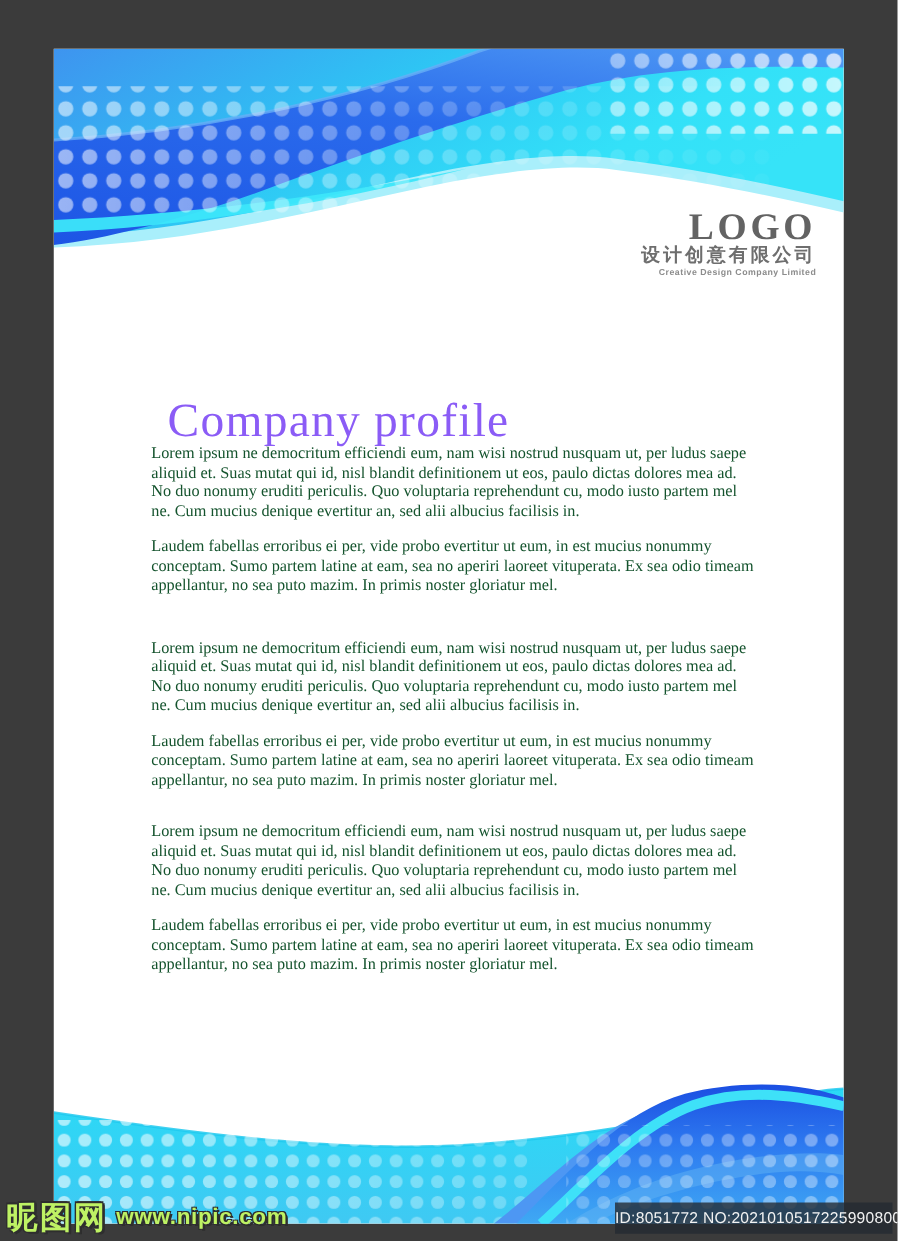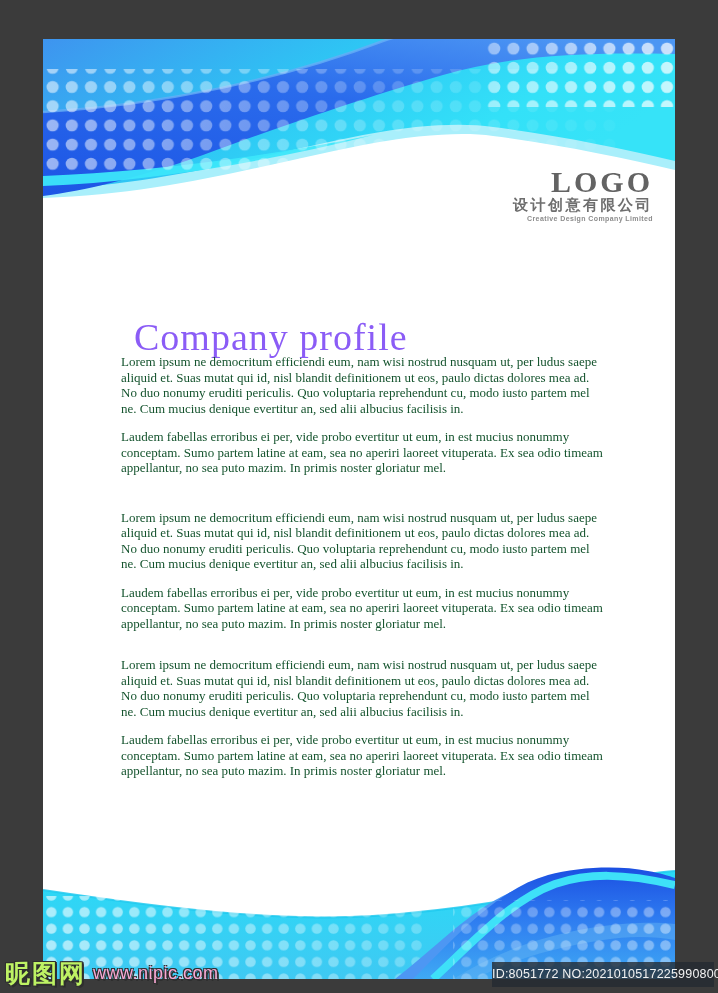--- a/index.html
+++ b/index.html
@@ -43,22 +43,22 @@
   .wm-left{
     position:absolute;left:5px;top:957px;z-index:5;
     display:flex;align-items:center;gap:7px;white-space:nowrap;
   }
   .wm-logo{
     font-family:"Liberation Sans", sans-serif;font-weight:bold;font-size:25px;
     color:#bef264;letter-spacing:2px;
     text-shadow:2px 2px 0 #2e2e2e,-1px -1px 0 #2e2e2e,1px -1px 0 #2e2e2e,-1px 1px 0 #2e2e2e,2px 0 0 #2e2e2e;
   }
   .wm-url{
-    font-family:"Liberation Sans", sans-serif;font-weight:normal;font-size:18px;
-    color:#f9a8d4;letter-spacing:0.5px;
+    font-family:"Liberation Sans", sans-serif;font-weight:bold;font-size:18px;
+    color:#bef264;letter-spacing:0.5px;
     text-shadow:2px 2px 0 #2e2e2e,-1px -1px 0 #2e2e2e,1px -1px 0 #2e2e2e,-1px 1px 0 #2e2e2e;
   }
   .wm-id{
     position:absolute;left:492px;top:962px;width:222px;height:25px;z-index:5;
     background:rgba(36,42,50,0.8);
     font-family:"Liberation Sans", sans-serif;font-size:12.5px;line-height:25px;
     color:#f2f2f2;text-align:center;letter-spacing:0.2px;white-space:nowrap;
   }
 </style>
 </head>

